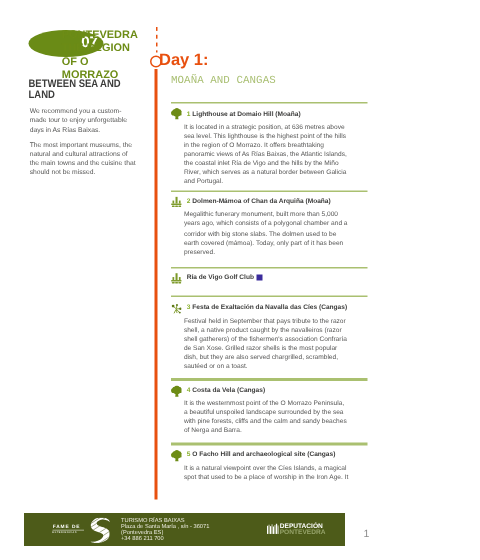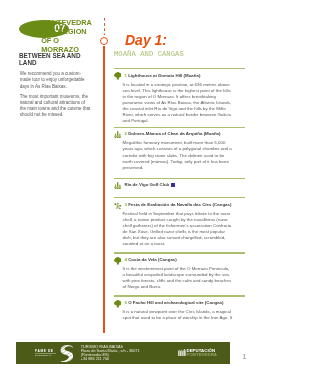--- a/index.html
+++ b/index.html
@@ -16,21 +16,21 @@
   .lead p{margin:0 0 3.8px 0;}
 
   
   .tl-dots{position:absolute;left:103.5px;top:18.3px;width:1.9px;height:16.6px;
      background-image:linear-gradient(#e8500f 2.6px, rgba(255,255,255,0) 0);
      background-size:1.9px 5.2px;background-repeat:repeat-y;}
   .tl-circle{position:absolute;left:99.8px;top:37.1px;width:6.3px;height:6.3px;border:1.6px solid #e8500f;border-radius:50%;box-sizing:content-box;}
   .tl-line{position:absolute;left:103.4px;top:45.5px;width:1.9px;height:287.5px;background:#e8500f;}
 
   
-  .day{position:absolute;left:125px;top:36.2px;color:#e8500f;font-weight:bold;font-size:14px;line-height:8px;font-style:italic;}
+  .day{position:absolute;left:106px;top:36.2px;color:#e8500f;font-weight:bold;font-size:11px;line-height:8px;}
   .daytitle{position:absolute;left:114px;top:50.2px;color:#a9bf72;font-size:7.2px;line-height:8px;letter-spacing:0.05px;font-family:Liberation Mono, monospace;}
   .sep{position:absolute;left:114px;width:130.5px;height:1.3px;background:#aac070;}
   .itm{position:absolute;left:114px;width:131px;}
   .ico{position:absolute;left:-0.5px;top:-0.4px;width:8px;height:8px;line-height:0;display:block;}
   .item-head{position:absolute;left:10.5px;top:0;font-size:4.4px;line-height:5.2px;white-space:nowrap;}
   .num{color:#8ab02f;font-weight:bold;}
   .flagico{display:inline-block;width:4.5px;height:3.8px;background:#3b2c9c;vertical-align:-0.4px;margin-left:1.6px;}
   .ttl{color:#3c3c3b;font-weight:bold;}
   .body{position:absolute;left:8.6px;top:9px;color:#575756;font-size:4.4px;line-height:6.1px;width:110px;}
 

